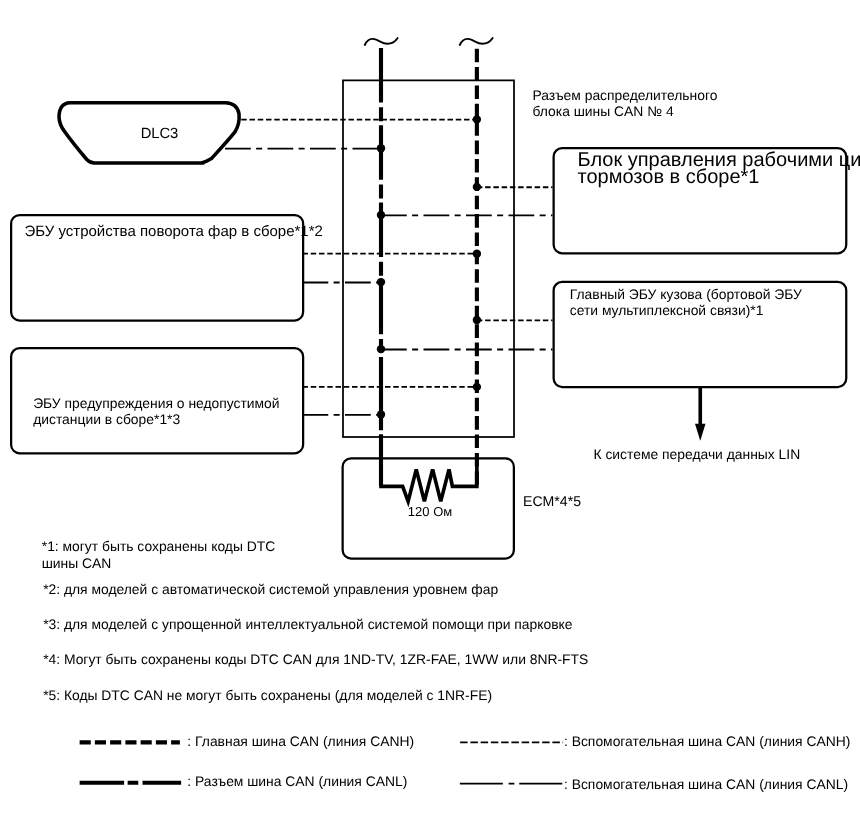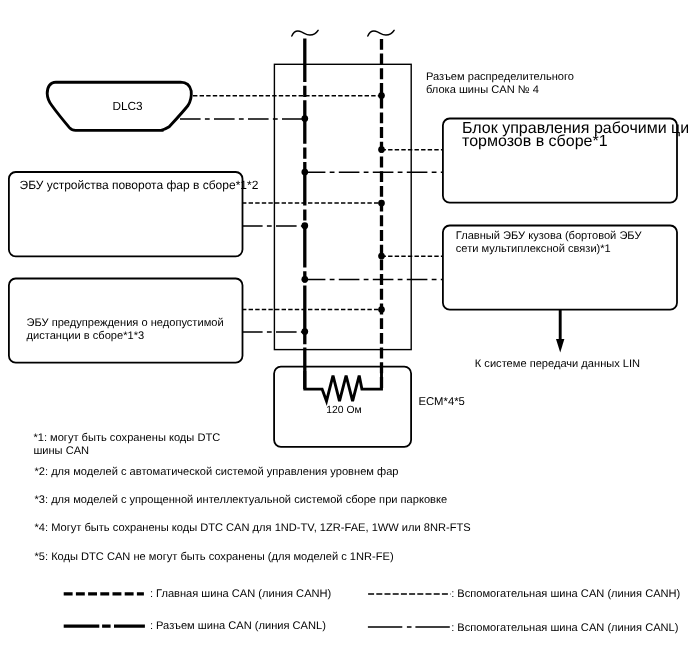--- a/index.html
+++ b/index.html
@@ -99,21 +99,21 @@
 
   <div class="txt" style="left:326.3px;top:404.7px;font-size:10.4px;">120 Ом</div>
 
   <div class="txt" style="left:418.4px;top:396.2px;font-size:11.3px;">ECM*4*5</div>
 
   <div class="txt" style="left:474.8px;top:358.4px;font-size:11.1px;line-height:12.8px;">К системе передачи данных LIN</div>
 
   <div class="txt" style="left:33.4px;top:431.8px;font-size:11.1px;line-height:12.7px;">*1: могут быть сохранены коды DTC
 шины CAN</div>
   <div class="txt" style="left:34.5px;top:465.5px;font-size:11.1px;line-height:12.7px;">*2: для моделей с автоматической системой управления уровнем фар</div>
-  <div class="txt" style="left:34.5px;top:493.6px;font-size:11.1px;line-height:12.7px;">*3: для моделей с упрощенной интеллектуальной системой сборе при парковке</div>
+  <div class="txt" style="left:34.5px;top:493.6px;font-size:11.1px;line-height:12.7px;">*3: для моделей с упрощенной интеллектуальной системой помощи при парковке</div>
   <div class="txt" style="left:34.5px;top:522.3px;font-size:11.1px;line-height:12.7px;">*4: Могут быть сохранены коды DTC CAN для 1ND-TV, 1ZR-FAE, 1WW или 8NR-FTS</div>
   <div class="txt" style="left:34.5px;top:550.6px;font-size:11.1px;line-height:12.7px;">*5: Коды DTC CAN не могут быть сохранены (для моделей с 1NR-FE)</div>
 
   <div class="txt" style="left:149.9px;top:587.9px;font-size:11.1px;line-height:12.7px;">: Главная шина CAN (линия CANH)</div>
   <div class="txt" style="left:149.9px;top:619.9px;font-size:11.1px;line-height:12.7px;">: Разъем шина CAN (линия CANL)</div>
   <div class="txt" style="left:451.2px;top:621.8px;font-size:11.1px;line-height:12.7px;">: Вспомогательная шина CAN (линия CANL)</div>
   <div class="txt" style="left:451.2px;top:587.9px;font-size:11.1px;line-height:12.7px;">: Вспомогательная шина CAN (линия CANH)</div>
 </div>
 
 </body></html>

